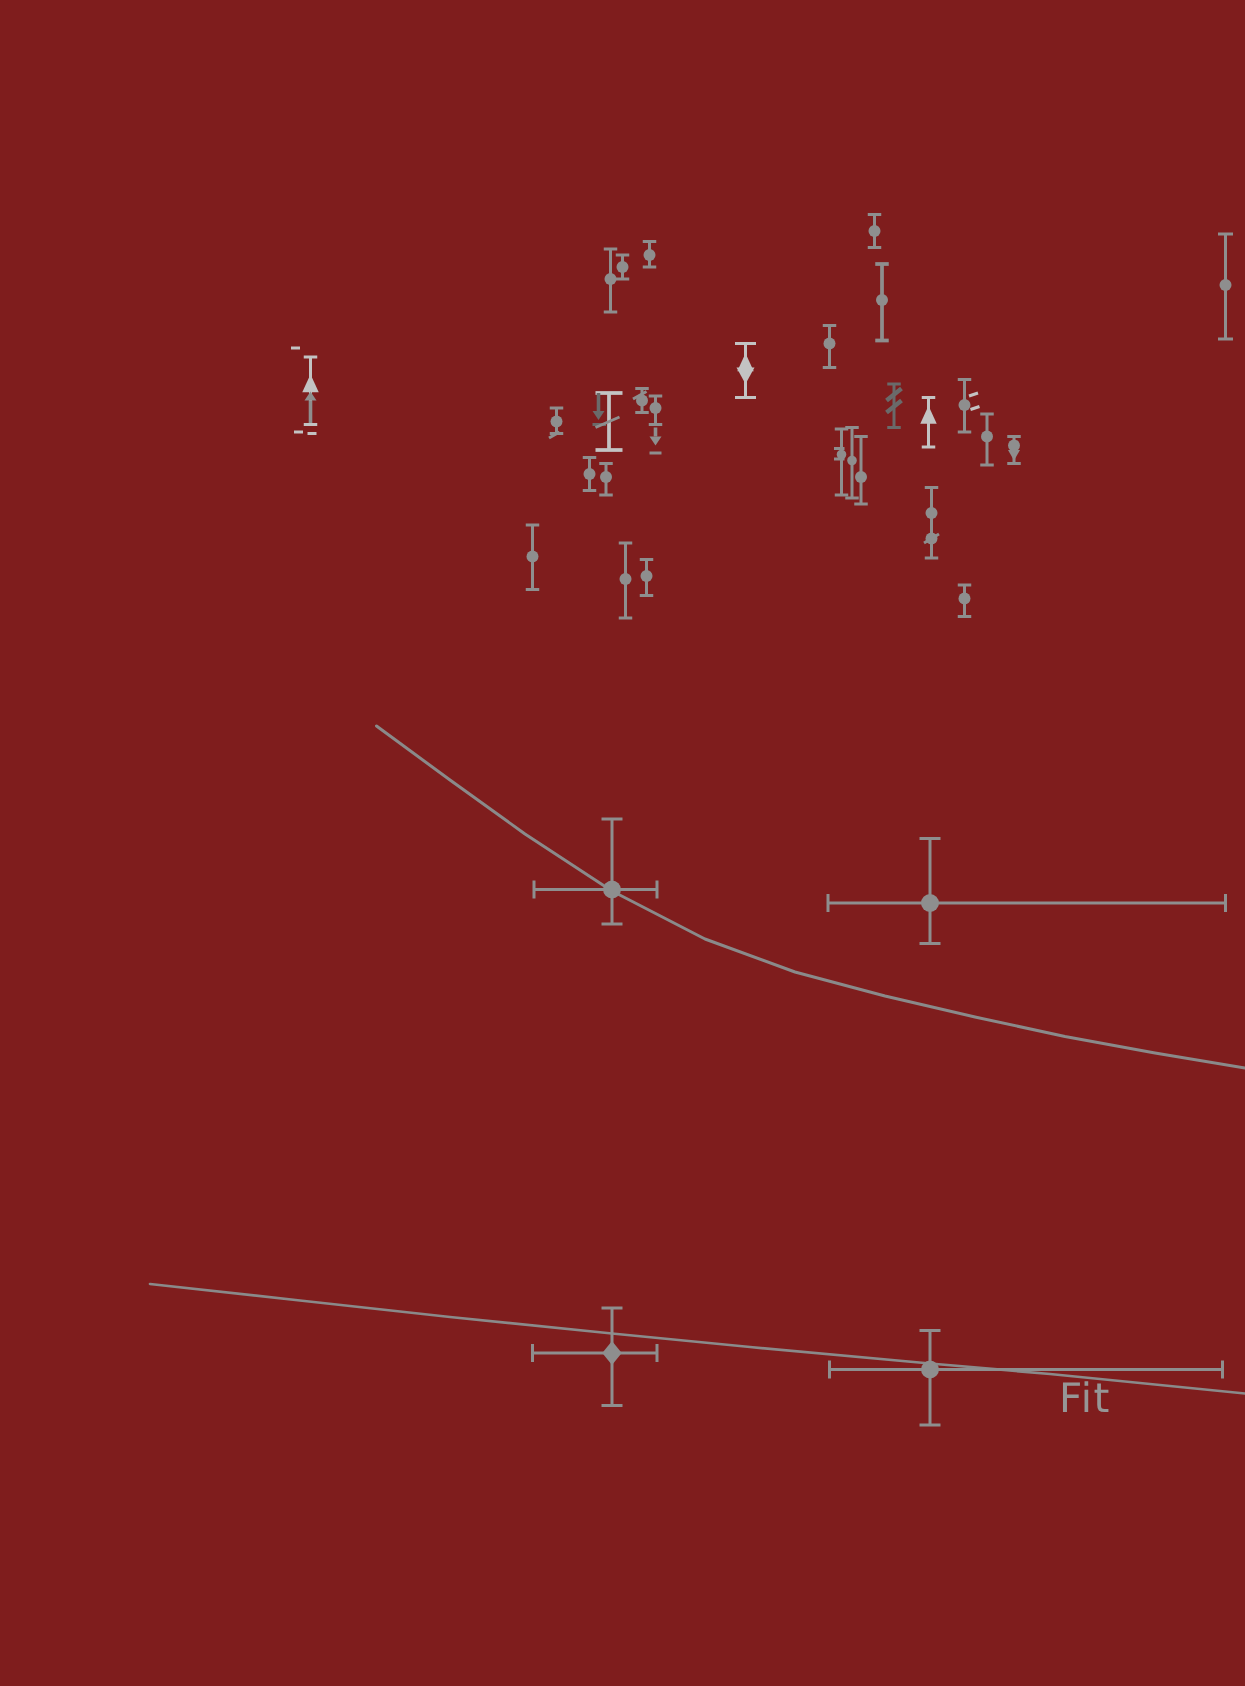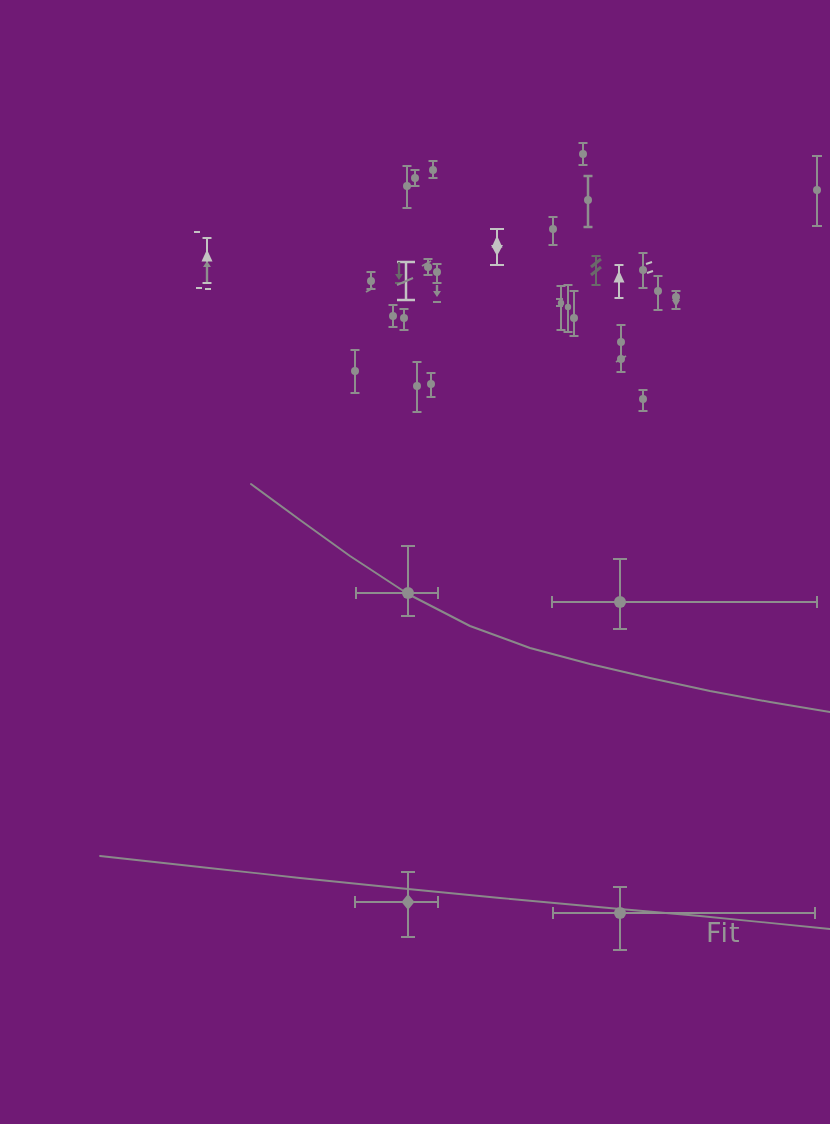--- a/index.html
+++ b/index.html
@@ -1,19 +1,19 @@
 <!DOCTYPE html>
 <html><head>
 <meta charset="utf-8">
 <style>
   html,body{margin:0;padding:0;background:#000;}
   .canvas{
     position:relative;
     width:830px;height:1124px;
-    background:#701a75;
+    background:#7f1d1d;
     overflow:hidden;
     font-family:"DejaVu Sans","Liberation Sans",sans-serif;
   }
   svg{position:absolute;left:0;top:0;display:block;}
   .fit-label{
     position:absolute;
     color:#969696;
     font-size:27px;
     letter-spacing:1px;
     line-height:1;

